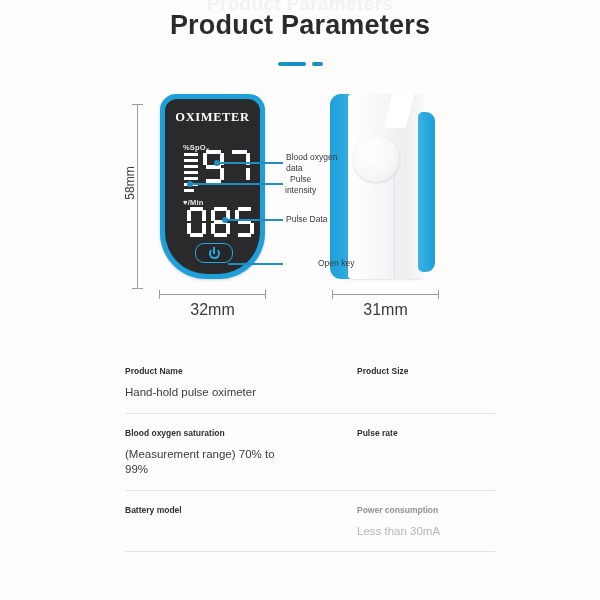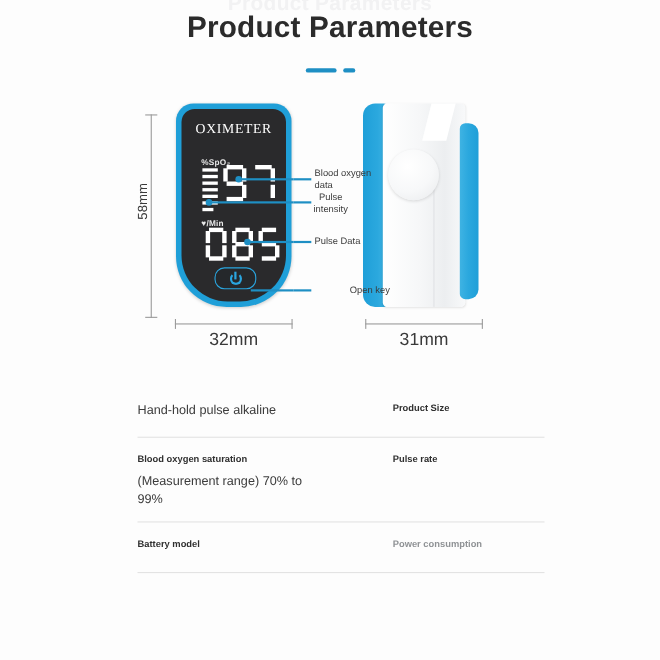--- a/index.html
+++ b/index.html
@@ -71,21 +71,21 @@
   .device-front-inner{
     position:absolute;left:5px;top:5px;right:5px;bottom:5px;
     background:#2a2a2c;
     border-radius:12px 12px 42px 42px;
   }
   .brand{
     position:absolute;top:11px;left:0;width:100%;
     text-align:center;
     color:#ffffff;
     font-family:"Liberation Serif", serif;
-    font-size:12.5px;font-weight:normal;
+    font-size:12.5px;font-weight:bold;
     letter-spacing:.6px;
   }
   .lbl-spo2{
     position:absolute;left:18px;top:44px;
     color:#e9e9e9;font-size:7.5px;font-weight:bold;letter-spacing:.2px;
   }
   .lbl-min{
     position:absolute;left:18px;top:99px;
     color:#e9e9e9;font-size:7.5px;font-weight:bold;letter-spacing:.2px;
   }
@@ -358,21 +358,22 @@
     <div class="dim-h-label" style="left:159px;top:215px;width:107px;">32mm</div>
 
     <div class="dim-h" style="left:332px;top:208px;width:107px;"></div>
     <div class="dim-h-label" style="left:332px;top:215px;width:107px;">31mm</div>
   </div>
 
   <div class="spec-table">
 
     <div class="spec-row">
       <div class="spec-col">
-        <div class="spec-value">Hand-hold pulse alkaline</div>
+        <div class="spec-label">Product Name</div>
+        <div class="spec-value">Hand-hold pulse oximeter</div>
       </div>
       <div class="spec-col right">
         <div class="spec-label">Product Size</div>
       </div>
     </div>
 
     <div class="spec-row">
       <div class="spec-col">
         <div class="spec-label">Blood oxygen saturation</div>
         <div class="spec-value">(Measurement range) 70% to 99%</div>
@@ -381,17 +382,18 @@
         <div class="spec-label">Pulse rate</div>
       </div>
     </div>
 
     <div class="spec-row">
       <div class="spec-col">
         <div class="spec-label">Battery model</div>
       </div>
       <div class="spec-col right">
         <div class="spec-label muted">Power consumption</div>
+        <div class="spec-value muted">Less than 30mA</div>
       </div>
     </div>
 
   </div>
 </div>
 
 </body></html>

